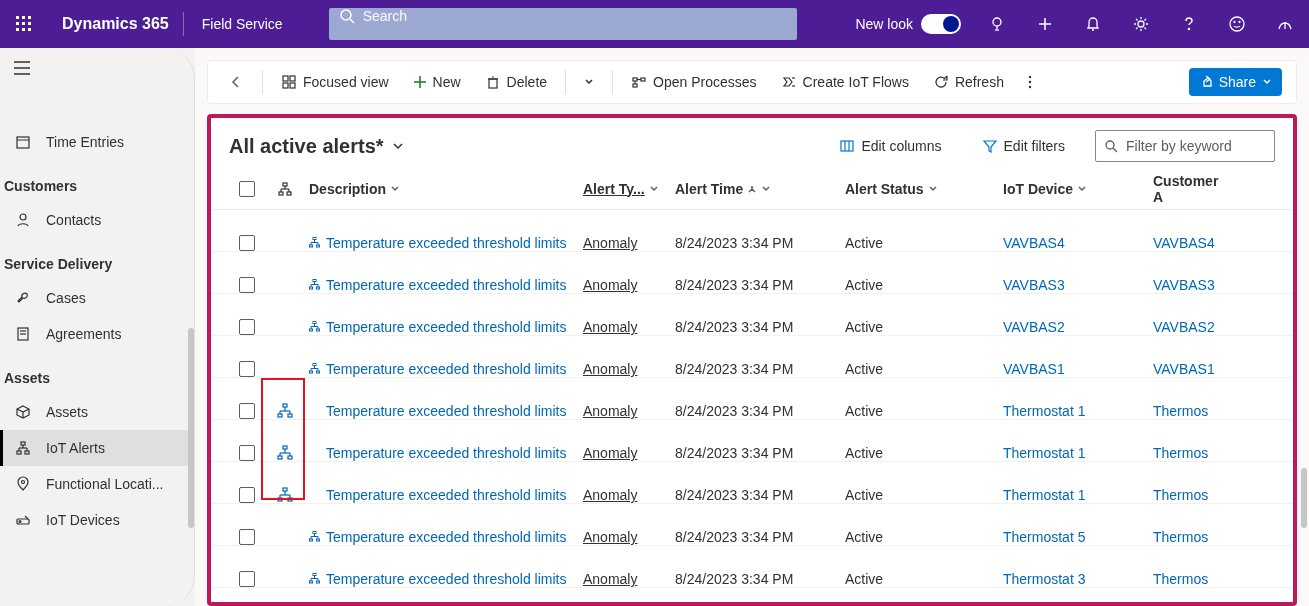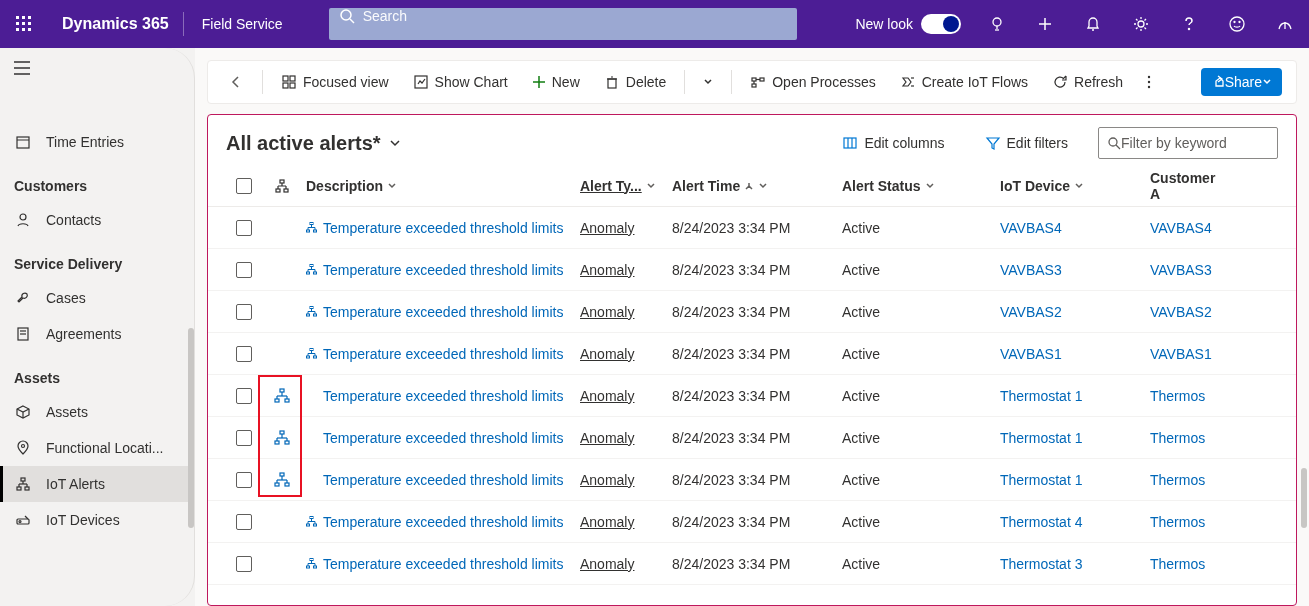--- a/index.html
+++ b/index.html
@@ -21,53 +21,53 @@
   .topicon { width:48px; height:48px; display:flex; align-items:center; justify-content:center; }
   
   
   .main { display:flex; height:558px; }
   
   
   .sidebar { width:195px; background:#f3f2f1; border-right:1px solid #e1dfdd; overflow:hidden; position:relative;border-radius:30px;}
   .hamburger { height:40px; display:flex; align-items:center; padding-left:14px;}
   .nav-item { height:36px; display:flex; align-items:center; padding-left:14px; gap:14px; cursor:pointer;}
   .nav-item.active { background:#e1dfdd; border-left:3px solid #000; padding-left:11px;}
-  .nav-header { font-weight:600; padding:18px 0 8px 14px; font-size:14px;}
+  .nav-header { font-weight:600; padding:18px 0 8px 4px; font-size:14px;}
   .nav-icon { width:18px; display:flex; justify-content:center;}
   .sidebar-scroll { position:absolute; right:0; top:280px; width:6px; height:200px; background:#c8c6c4; border-radius:3px;}
   
   
   .content { flex:1; background:#faf9f8; display:flex; flex-direction:column; padding:12px 0 0 12px;}
   
   
   .toolbar { height:44px; background:#fff; border:1px solid #edebe9; border-radius:4px; margin-right:12px; display:flex; align-items:center; padding:8px 10px; gap:4px;}
   .tbtn { display:flex; align-items:center; gap:6px; padding:0 10px; height:32px; cursor:pointer; border-radius:2px;}
   .tsep { width:1px; height:24px; background:#e1dfdd; margin:0 4px;}
-  .share-btn { margin-left:auto; background:#0078d4; color:#fff; border-radius:4px; padding:0 10px; height:28px; display:flex; align-items:center; margin-right:4px;}
-  
-  
-  .grid-card { background:#fff; border:1px solid #be185d; border-radius:4px; margin:10px 12px 0 0; flex:1; display:flex; flex-direction:column; overflow:hidden;}
+  .share-btn { margin-left:auto; background:#0078d4; color:#fff; border-radius:4px; padding:0 10px; height:28px; display:flex; align-items:center; gap:6px; margin-right:4px;}
+  
+  
+  .grid-card { background:#fff; border:4px solid #be185d; border-radius:4px; margin:10px 12px 0 0; flex:1; display:flex; flex-direction:column; overflow:hidden;}
   .grid-header { display:flex; align-items:center; padding:12px 18px 6px 18px;}
   .view-title { font-size:20px; font-weight:600; display:flex; align-items:center; gap:8px;}
   .grid-actions { margin-left:auto; display:flex; align-items:center; gap:20px;}
-  .filter-input { border:1px solid #8a8886; border-radius:2px; height:32px; width:180px; display:flex; align-items:center; padding:0 8px; color:#605e5c;}
+  .filter-input { border:1px solid #8a8886; border-radius:2px; height:32px; width:180px; display:flex; align-items:center; padding:0 8px; gap:8px; color:#605e5c;}
   
   
   .thead { display:flex; align-items:center; height:42px; border-bottom:1px solid #edebe9; padding-left:16px; font-weight:600; color:#323130;}
   .col-check { width:40px; display:flex; justify-content:center;}
   .col-hier { width:36px; display:flex; justify-content:center;}
   .col-desc { width:280px; padding-left:6px;}
   .col-type { width:92px;text-decoration:underline;}
   .col-time { width:170px;}
   .col-status { width:158px;}
   .col-device { width:150px;}
   .col-cust { width:78px;}
   .th { display:flex; align-items:center; gap:4px;}
   
-  .trow { display:flex; align-items:center; height:42px; border-bottom:1px solid #f3f2f1; padding-left:16px;}
+  .trow { display:flex; align-items:flex-end; height:42px; border-bottom:1px solid #f3f2f1; padding-left:16px;}
   .link { color:#0067b8; cursor:pointer;}
   .checkbox { width:16px; height:16px; border:1px solid #605e5c; border-radius:2px;}
   
   .desc-cell { display:flex; align-items:center; gap:6px;}
   .mini-hier { color:#0067b8; }
   .thier-icon { color:#0067b8; }
   
   .highlight-box { border:2px solid #e81123; position:absolute;}
   
   .content-scroll { position:absolute; right:2px; top:420px; width:6px; height:60px; background:#c8c6c4; border-radius:3px;}
@@ -207,46 +207,46 @@
     <div class="nav-header">Assets</div>
     <div class="nav-item">
       <span class="nav-icon">
           <svg width="16" height="16" fill="none" stroke="#323130" stroke-width="1.2">
             <path d="M8 2l6 3v6l-6 3-6-3V5z"></path>
             <path d="M2 5l6 3 6-3M8 8v6"></path>
           </svg>
         </span>
       <span>Assets</span>
     </div>
-    <div class="nav-item">
-      <span class="nav-icon">
-          <svg width="16" height="16" fill="none" stroke="#323130" stroke-width="1.2">
-            <path d="M8 14s5-5 5-8a5 5 0 00-10 0c0 3 5 8 5 8z"></path>
-            <circle cx="8" cy="6" r="1.5"></circle>
-          </svg>
-        </span>
-      <span>Functional Locati...</span>
-    </div>
     <div class="nav-item active">
       <span class="nav-icon">
           <svg width="16" height="16" fill="none" stroke="#323130" stroke-width="1.2">
             <rect x="6" y="2" width="4" height="3"></rect>
             <rect x="2" y="11" width="4" height="3"></rect>
             <rect x="10" y="11" width="4" height="3"></rect>
             <line x1="8" y1="5" x2="8" y2="8"></line>
             <line x1="4" y1="11" x2="4" y2="8"></line>
             <line x1="12" y1="11" x2="12" y2="8"></line>
             <line x1="4" y1="8" x2="12" y2="8"></line>
           </svg>
         </span>
       <span>IoT Alerts</span>
     </div>
     <div class="nav-item">
       <span class="nav-icon">
           <svg width="16" height="16" fill="none" stroke="#323130" stroke-width="1.2">
+            <path d="M8 14s5-5 5-8a5 5 0 00-10 0c0 3 5 8 5 8z"></path>
+            <circle cx="8" cy="6" r="1.5"></circle>
+          </svg>
+        </span>
+      <span>Functional Locati...</span>
+    </div>
+    <div class="nav-item">
+      <span class="nav-icon">
+          <svg width="16" height="16" fill="none" stroke="#323130" stroke-width="1.2">
             <rect x="2" y="7" width="12" height="5" rx="1"></rect>
             <circle cx="5" cy="9.5" r="1"></circle>
             <path d="M10 4l3 3"></path>
           </svg>
         </span>
       <span>IoT Devices</span>
     </div>
     <div class="sidebar-scroll"></div>
   </div>
 
@@ -260,27 +260,20 @@
         </div>
       <div class="tsep"></div>
       <div class="tbtn">
           <svg width="16" height="16" fill="none" stroke="#323130" stroke-width="1.2">
             <rect x="2" y="2" width="5" height="5"></rect>
             <rect x="9" y="2" width="5" height="5"></rect>
             <rect x="2" y="9" width="5" height="5"></rect>
             <rect x="9" y="9" width="5" height="5"></rect>
           </svg>
           <span>Focused view</span>
-        </div>
-      <div class="tbtn">
-          <svg width="16" height="16" fill="none" stroke="#323130" stroke-width="1.2">
-            <rect x="2" y="2" width="12" height="12"></rect>
-            <path d="M5 10l2-3 2 2 3-4"></path>
-          </svg>
-          <span>Show Chart</span>
         </div>
       <div class="tbtn">
           <svg width="14" height="14" stroke="#107c10" stroke-width="1.5">
             <line x1="7" y1="1" x2="7" y2="13"></line>
             <line x1="1" y1="7" x2="13" y2="7"></line>
           </svg>
           <span>New</span>
         </div>
       <div class="tbtn">
           <svg width="16" height="16" fill="none" stroke="#323130" stroke-width="1.2">
@@ -607,21 +600,21 @@
                   <line x1="5.5" y1="2.5" x2="5.5" y2="5.5"></line>
                   <line x1="2" y1="8" x2="2" y2="5.5"></line>
                   <line x1="9" y1="8" x2="9" y2="5.5"></line>
                   <line x1="2" y1="5.5" x2="9" y2="5.5"></line>
                 </svg></span>
               <span class="link">Temperature exceeded threshold limits</span>
             </div>
             <div class="col-type">Anomaly</div>
             <div class="col-time">8/24/2023 3:34 PM</div>
             <div class="col-status">Active</div>
-            <div class="col-device link">Thermostat 4</div>
+            <div class="col-device link">Thermostat 5</div>
             <div class="col-cust link">Thermos</div>
           </div>
           <div class="trow">
             <div class="col-check">
               <div class="checkbox"></div>
             </div>
             <div class="col-hier thier-icon"></div>
             <div class="col-desc desc-cell">
               <span class="mini-hier"><svg width="11" height="11" fill="none" stroke="#0067b8" stroke-width="1">
                   <rect x="4" y="0.5" width="3" height="2"></rect>

